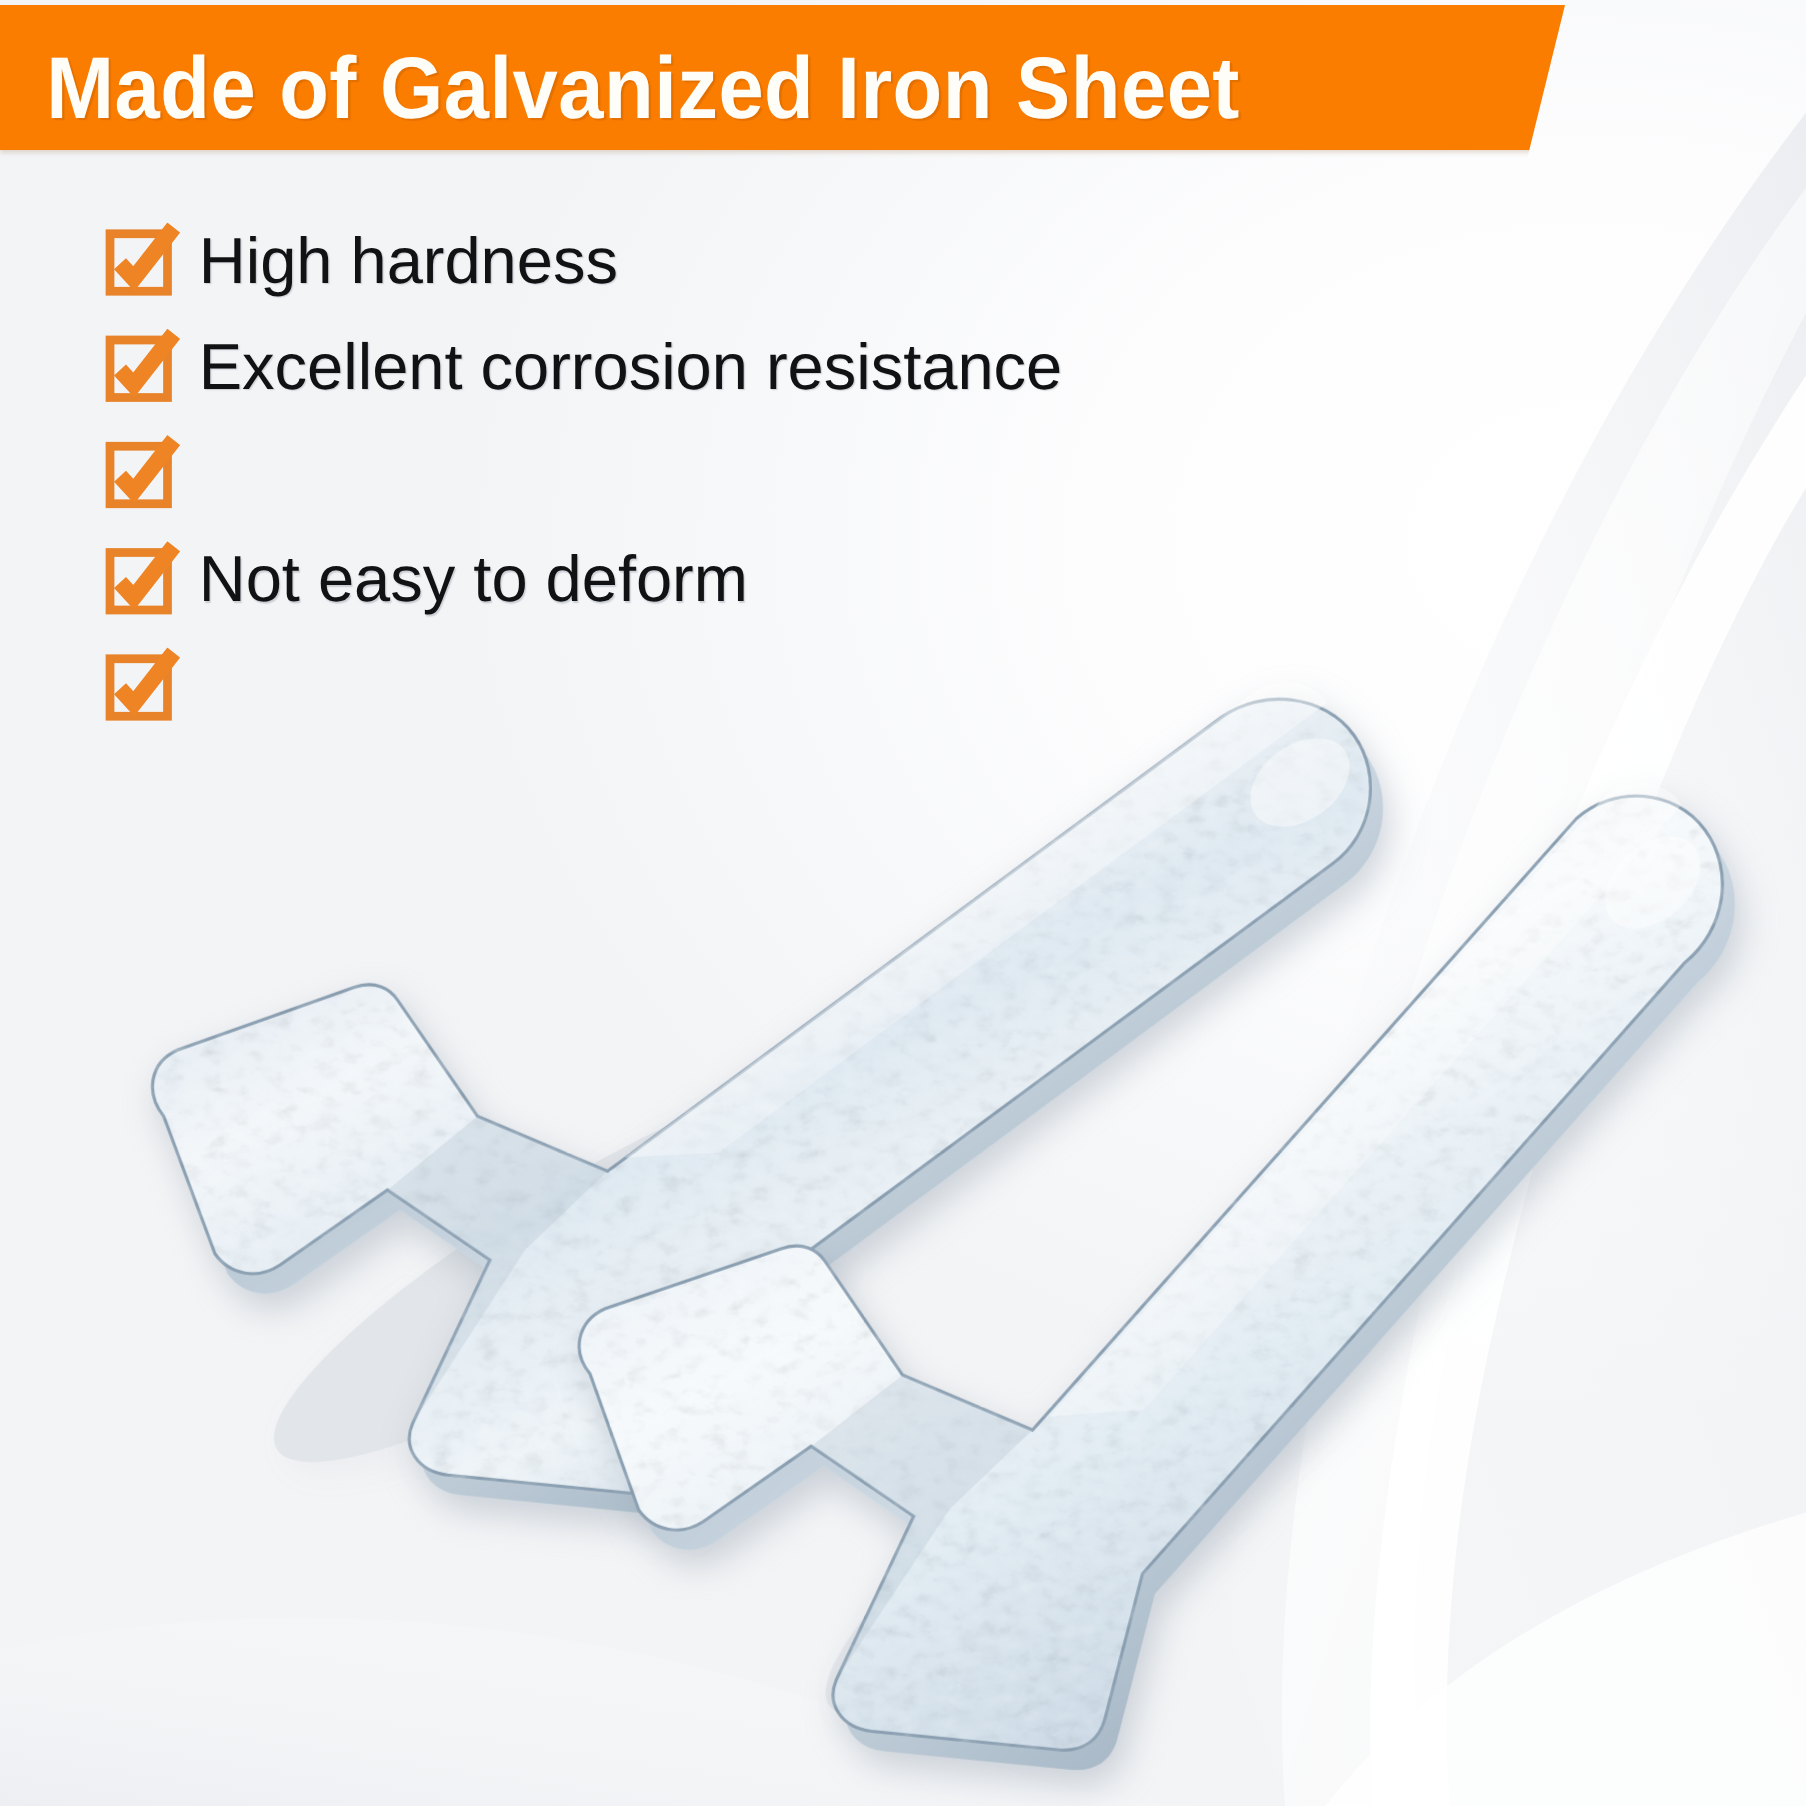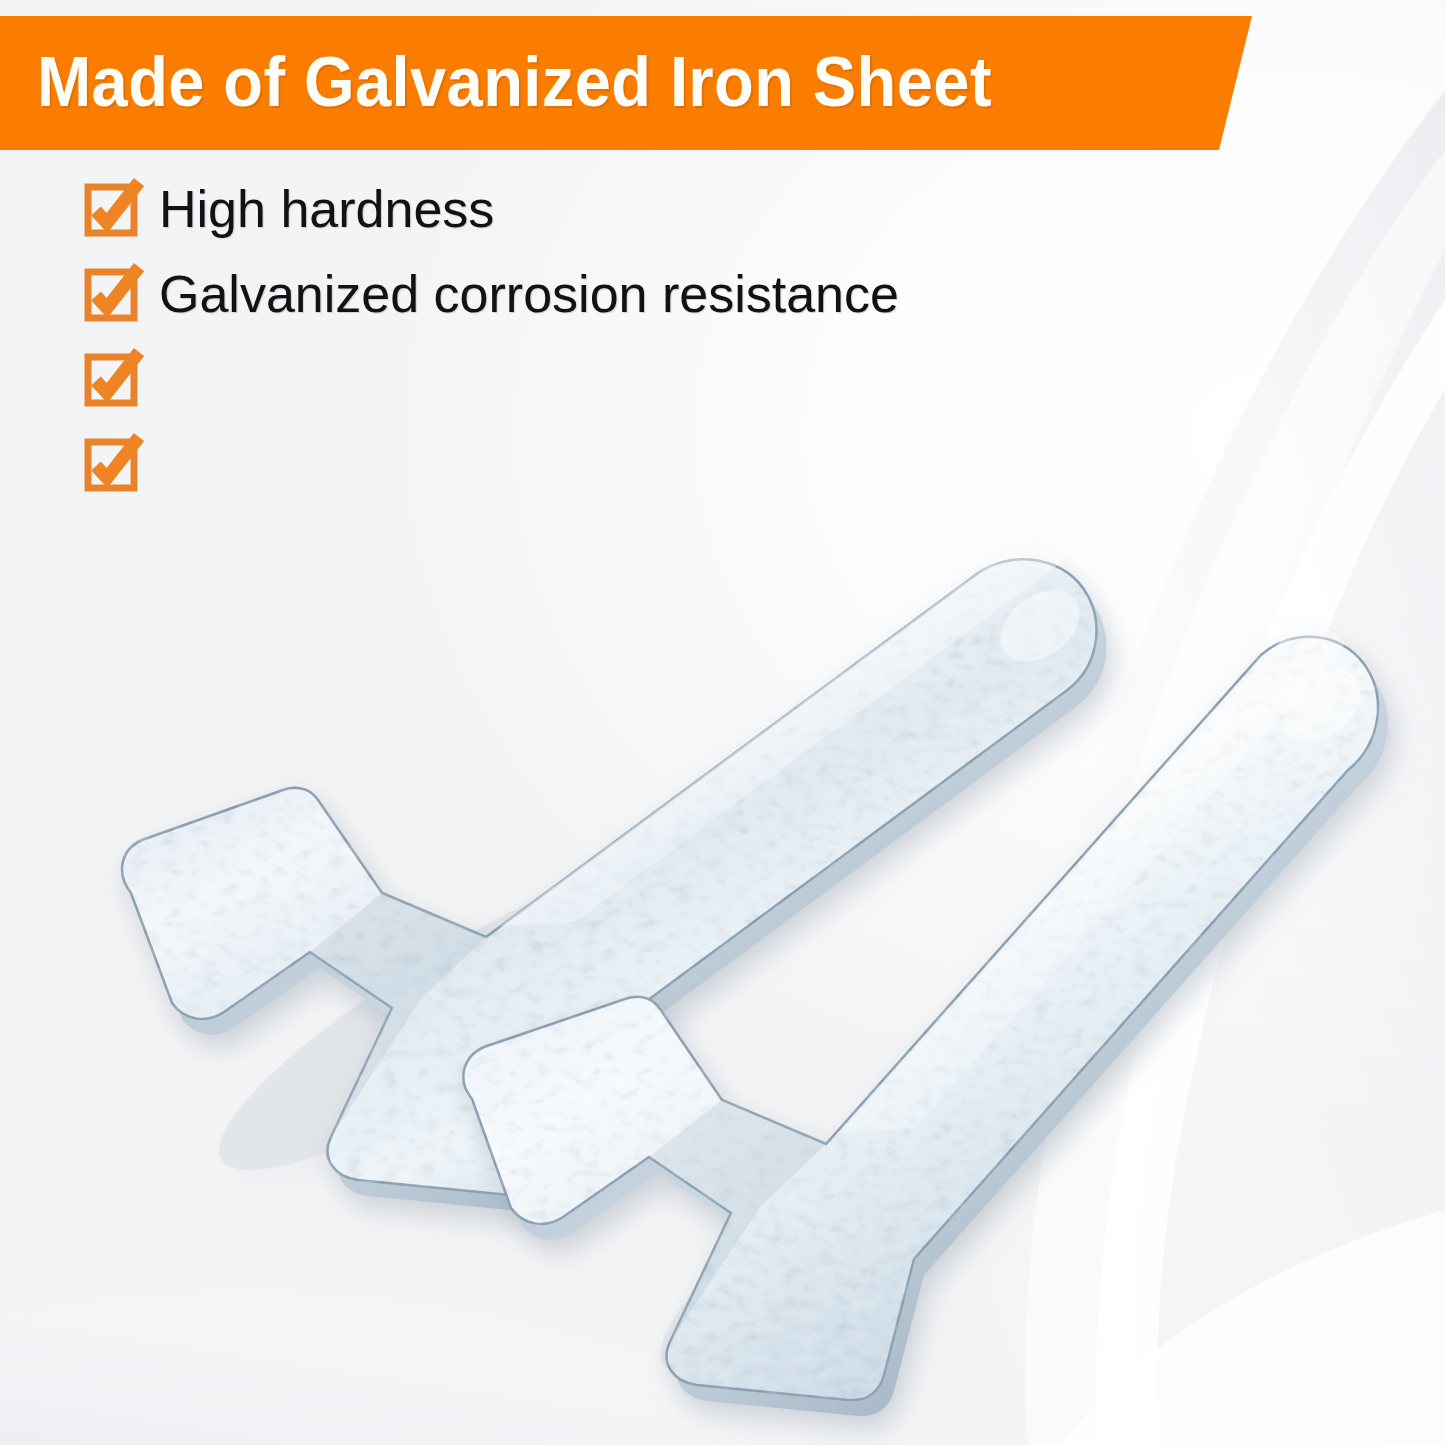--- a/index.html
+++ b/index.html
@@ -14,21 +14,21 @@
       radial-gradient(ellipse 900px 700px at 88% 30%, #ffffff 0%, #fdfdfe 42%, #f3f4f6 100%),
       linear-gradient(160deg,#f4f5f7 0%,#fbfbfc 30%,#ffffff 55%,#f2f3f5 100%);
   }
 
   
   .bg-swoosh{position:absolute;inset:0;pointer-events:none;}
   .bg-swoosh svg{width:100%;height:100%;display:block;}
 
   
   .banner{
-    position:absolute;left:0;top:16px;width:1258px;height:134px;
+    position:absolute;left:0;top:4px;width:1258px;height:116px;
     background:#fb7d00;
     -webkit-clip-path:polygon(0 0, 1252px 0, 1219px 134px, 0 134px);
     clip-path:polygon(0 0, 1252px 0, 1219px 134px, 0 134px);
     filter:drop-shadow(0 2px 2px rgba(120,70,10,.20));
   }
   .banner-title{
     position:absolute;left:37px;top:24px;
     font-size:70px;line-height:84px;font-weight:bold;
     color:#fffdf7;letter-spacing:.4px;
     transform:scaleX(.93);transform-origin:left center;
@@ -99,32 +99,41 @@
       <span class="feature-label">High hardness</span>
     </div>
 
     <div class="feature-row">
       <span class="chk">
         <svg viewBox="0 0 62 60">
           <rect x="6" y="9" width="46" height="46" fill="none" stroke="#e8832a" stroke-width="7"></rect>
           <path d="M14 33 L25 45 L57 4" fill="none" stroke="#ee8424" stroke-width="13" stroke-linecap="butt" stroke-linejoin="miter"></path>
         </svg>
       </span>
-      <span class="feature-label">Galvanized corrosion resistance</span>
-    </div>
-
-    <div class="feature-row">
-      <span class="chk">
-        <svg viewBox="0 0 62 60">
-          <rect x="6" y="9" width="46" height="46" fill="none" stroke="#e8832a" stroke-width="7"></rect>
-          <path d="M14 33 L25 45 L57 4" fill="none" stroke="#ee8424" stroke-width="13" stroke-linecap="butt" stroke-linejoin="miter"></path>
-        </svg>
-      </span>
-    </div>
-
+      <span class="feature-label">Excellent corrosion resistance</span>
+    </div>
+
+    <div class="feature-row">
+      <span class="chk">
+        <svg viewBox="0 0 62 60">
+          <rect x="6" y="9" width="46" height="46" fill="none" stroke="#e8832a" stroke-width="7"></rect>
+          <path d="M14 33 L25 45 L57 4" fill="none" stroke="#ee8424" stroke-width="13" stroke-linecap="butt" stroke-linejoin="miter"></path>
+        </svg>
+      </span>
+    </div>
+
+    <div class="feature-row">
+      <span class="chk">
+        <svg viewBox="0 0 62 60">
+          <rect x="6" y="9" width="46" height="46" fill="none" stroke="#e8832a" stroke-width="7"></rect>
+          <path d="M14 33 L25 45 L57 4" fill="none" stroke="#ee8424" stroke-width="13" stroke-linecap="butt" stroke-linejoin="miter"></path>
+        </svg>
+      </span>
+      <span class="feature-label">Not easy to deform</span>
+    </div>
 
     <div class="feature-row">
       <span class="chk">
         <svg viewBox="0 0 62 60">
           <rect x="6" y="9" width="46" height="46" fill="none" stroke="#e8832a" stroke-width="7"></rect>
           <path d="M14 33 L25 45 L57 4" fill="none" stroke="#ee8424" stroke-width="13" stroke-linecap="butt" stroke-linejoin="miter"></path>
         </svg>
       </span>
     </div>
 

